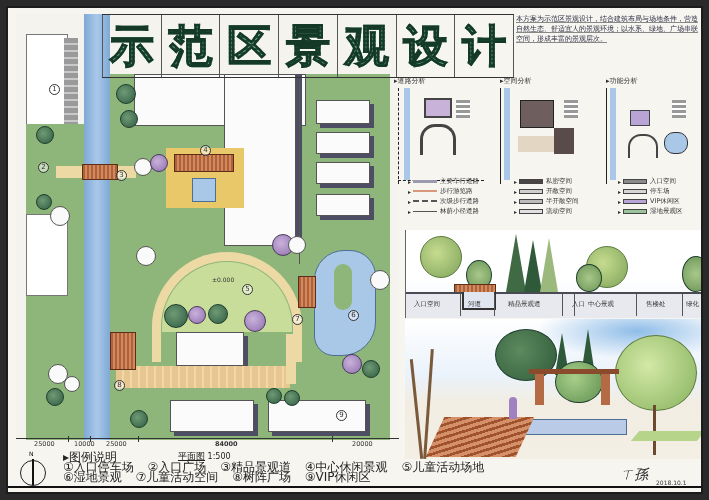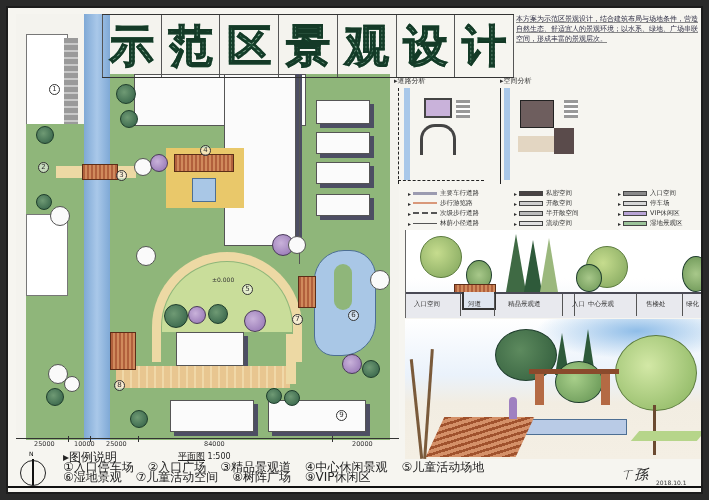--- a/index.html
+++ b/index.html
@@ -29,21 +29,21 @@
 
   
   .desc { left:508px; top:6px; width:185px; height:60px; font-size:7px; line-height:10px; color:#2a2a40; }
   .desc-title { font-size:7.5px; color:#222; }
   .desc-text { text-decoration:underline; text-decoration-color:#888; }
 
   
   .analysis { left:380px; top:68px; width:313px; height:112px; }
   .diag { position:absolute; top:0; width:100px; height:112px; }
   .diag-title { position:absolute; left:6px; top:0; font-size:7px; color:#333; }
-  .legend-col { position:absolute; top:180px; font-size:6.5px; color:#333; }
+  .legend-col { position:absolute; top:168px; font-size:6.5px; color:#333; }
   .legend-item { display:flex; align-items:center; height:10px; white-space:nowrap; }
   .arrowhead { font-size:6px; margin-right:2px; }
   .sw { width:24px; height:5px; border:1px solid #444; margin-right:3px; box-sizing:border-box; }
   .ln { width:24px; height:0; border-top:2px solid #555; margin-right:3px; }
 
   
   .elev { left:397px; top:222px; width:296px; height:88px; background:linear-gradient(#ffffff 0%,#ffffff 55%,#eef3f8 100%); overflow:hidden; border-left:1px solid #666; }
   .elev-ground { position:absolute; left:0; top:62px; width:296px; height:26px; background:#e8e9ee; border-top:2px solid #4a4a55; }
   .elev-label { position:absolute; top:70px; font-size:6.5px; color:#333; white-space:nowrap; }
   .elev-tick { position:absolute; top:64px; width:1px; height:22px; background:#555; }
@@ -211,20 +211,29 @@
     <div class="diag" style="left:106px;">
       <div class="diag-title">▸<span>空间分析</span></div>
       <div style="position:absolute;left:6px;top:12px;width:1px;height:96px;background:#222;"></div>
       <div style="position:absolute;left:10px;top:12px;width:6px;height:92px;background:#a9c8e9;"></div>
       <div style="position:absolute;left:26px;top:24px;width:32px;height:26px;background:#6e5e5e;border:1px solid #222;"></div>
       <div style="position:absolute;left:24px;top:60px;width:36px;height:16px;background:#e3d6c2;"></div>
       <div style="position:absolute;left:60px;top:52px;width:20px;height:26px;background:#5a4b4b;"></div>
       <div style="position:absolute;left:70px;top:24px;width:14px;height:18px;background:repeating-linear-gradient(180deg,#999 0 3px,#fff 3px 5px);"></div>
     </div>
 
+    <div class="diag" style="left:212px;">
+      <div class="diag-title">▸<span>功能分析</span></div>
+      <div style="position:absolute;left:6px;top:12px;width:1px;height:96px;background:#222;"></div>
+      <div style="position:absolute;left:10px;top:12px;width:6px;height:92px;background:#a9c8e9;"></div>
+      <div style="position:absolute;left:30px;top:34px;width:18px;height:14px;background:#b9a4d6;border:1px solid #444;"></div>
+      <div style="position:absolute;left:28px;top:58px;width:26px;height:22px;border:2px solid #444;border-bottom:none;border-radius:13px 13px 0 0;"></div>
+      <div style="position:absolute;left:64px;top:56px;width:22px;height:20px;background:#a9c7e6;border:1px solid #333;border-radius:10px;"></div>
+      <div style="position:absolute;left:72px;top:24px;width:14px;height:18px;background:repeating-linear-gradient(180deg,#999 0 3px,#fff 3px 5px);"></div>
+    </div>
   </div>
 
   <div class="legend-col" style="left:400px;">
     <div class="legend-item">
         <span class="arrowhead">▸</span>
         <span class="ln" style="border-top-color:#9b9bb0;border-top-width:3px;"></span>
         <span>主要车行道路</span>
       </div>
     <div class="legend-item">
         <span class="arrowhead">▸</span>
@@ -333,21 +342,21 @@
     <div style="position:absolute;left:230px;top:112px;width:66px;height:10px;background:#b6d58a;transform:skewX(-40deg);"></div>
   </div>
 
   <div class="abs dims">
     <div class="dim" style="left:18px;">25000</div>
     <div class="dim-tick" style="left:52px;"></div>
     <div class="dim" style="left:58px;">10000</div>
     <div class="dim-tick" style="left:74px;"></div>
     <div class="dim" style="left:90px;">25000</div>
     <div class="dim-tick" style="left:122px;"></div>
-    <div class="dim" style="left:188px;">84000</div>
+    <div class="dim" style="left:199px;font-weight:bold;">84000</div>
     <div class="dim-tick" style="left:316px;"></div>
     <div class="dim" style="left:336px;">20000</div>
   </div>
 
   <div class="abs plan-title"><u>平面图</u> <span>1:500</span></div>
 
   <div class="abs north-n">N</div>
   <div class="abs north">
     <div style="position:absolute;left:11px;top:-2px;width:2px;height:26px;background:#111;"></div>
   </div>

